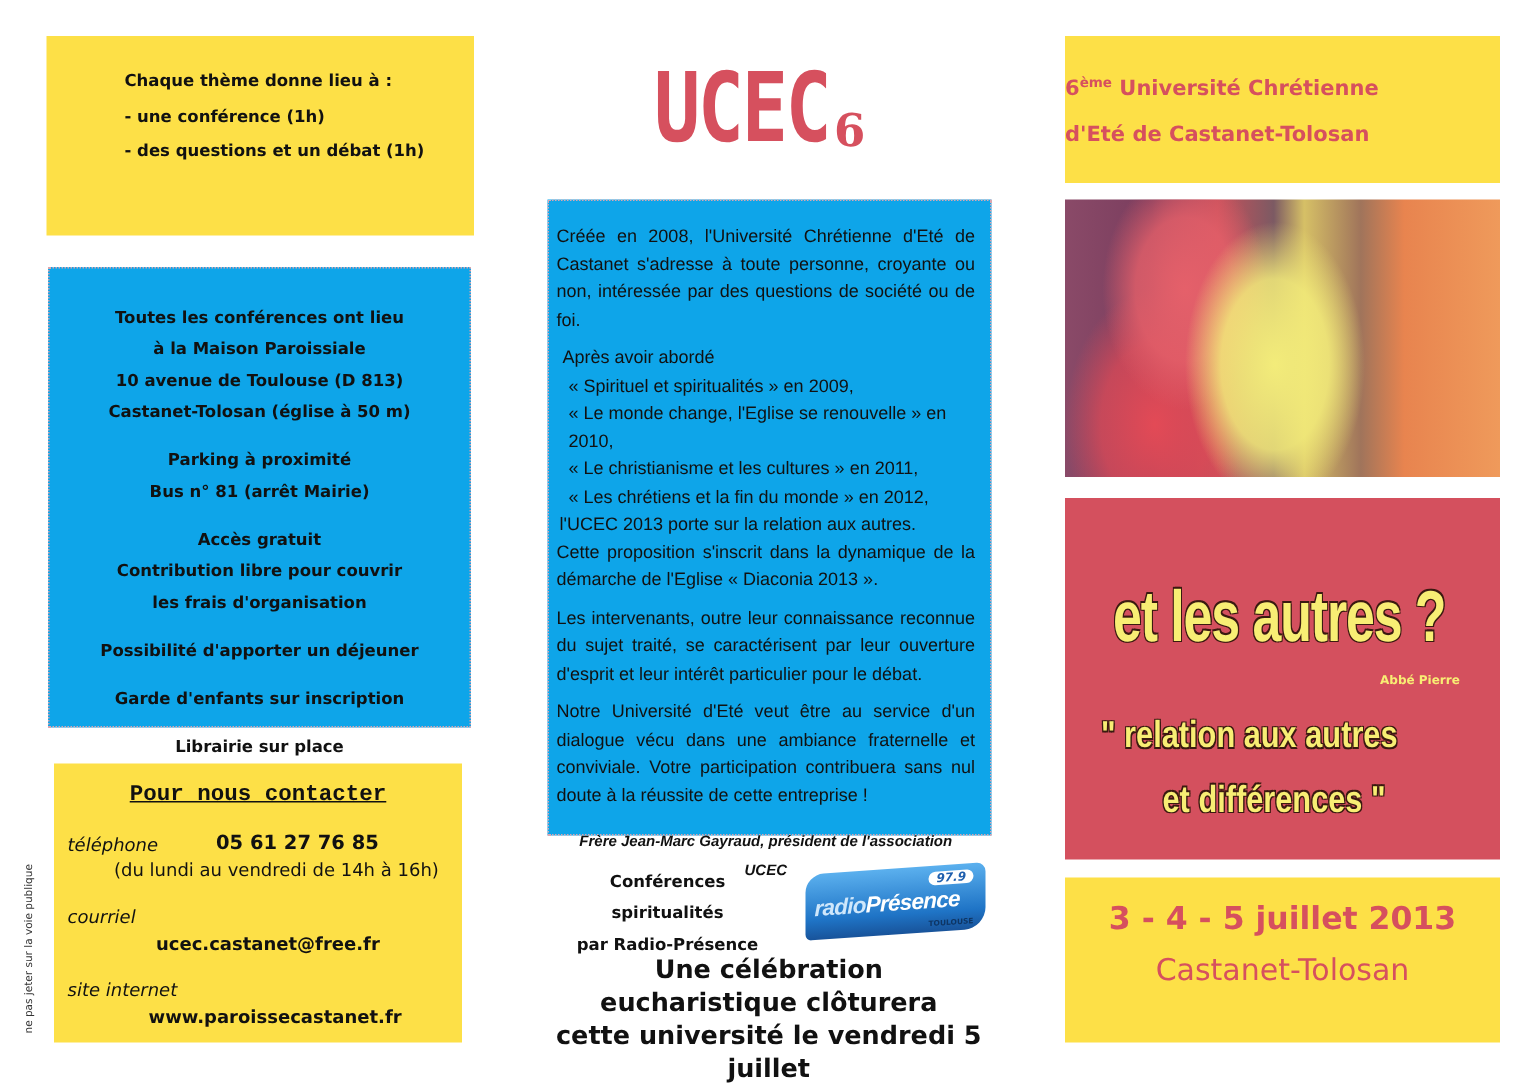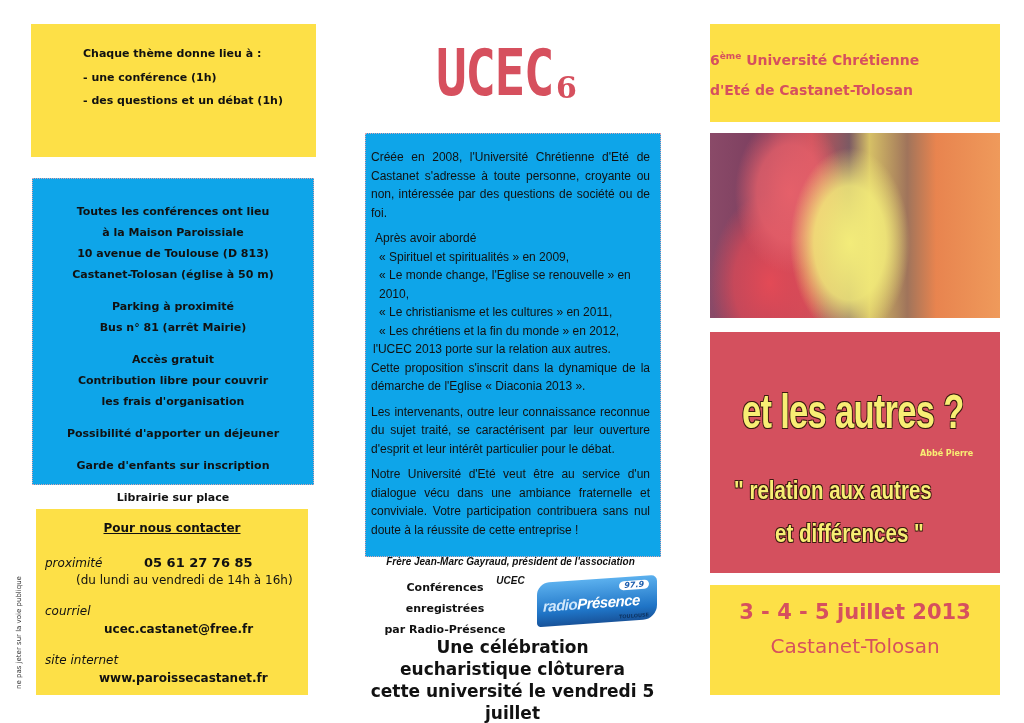--- a/index.html
+++ b/index.html
@@ -9,21 +9,21 @@
   .dotted { border:1px dotted #d9a6b0; background:#0ea5e9; }
   .comic { font-family:"DejaVu Sans", sans-serif; font-weight:bold; }
 
   
   #themes { left:31px; top:24px; width:285px; height:133px; padding:18px 0 0 52px; font-size:11px; }
   #themes div { line-height:23.5px; }
   #venue { left:32px; top:178px; width:282px; height:307px; text-align:center; font-size:11px; padding-top:22px; }
   #venue .grp { margin-bottom:11px; }
   #venue .grp div { line-height:21px; }
   #contact { left:36px; top:509px; width:272px; height:186px; font-size:12px; }
-  #contact .title { position:absolute; top:12px; left:0; width:100%; text-align:center; text-decoration:underline; font-size:12px; font-weight:bold; }
+  #contact .title { position:absolute; top:12px; left:0; width:100%; text-align:center; text-decoration:underline; font-size:15px; font-weight:bold;font-family:Liberation Mono, monospace; }
   #contact .lbl { position:absolute; left:9px; font-style:italic; font-weight:normal; }
   #contact .val { position:absolute; font-weight:bold; }
   #vertical-note { left:8px; top:580px; width:12px; height:110px; }
   #vertical-note span { position:absolute; left:-44px; top:50px; width:110px; transform:rotate(-90deg); font-size:7px; color:#333; white-space:nowrap; font-weight:normal; }
 
   
   #logo { left:436px; top:36px; font-family:"DejaVu Sans", sans-serif; font-weight:bold; color:#d6505e; letter-spacing:-2px; }
   #logo .main { font-size:64px; transform:scaleX(0.8); display:inline-block; transform-origin:left; font-family:"DejaVu Sans Mono", monospace; }
   #logo .sub { font-family:"DejaVu Serif", serif; font-size:30px; position:absolute; left:120px; top:34px; }
   #intro { left:365px; top:133px; width:296px; height:424px; padding:14px 10px 0 5px; font-family:"Liberation Sans", sans-serif; font-size:12px; line-height:18.5px; }
@@ -92,21 +92,21 @@
   <div class="grp">
     <div>Garde d'enfants sur inscription</div>
   </div>
   <div class="grp">
     <div>Librairie sur place</div>
   </div>
 </div>
 
 <div id="contact" class="abs yellow comic">
   <div class="title">Pour nous contacter</div>
-  <div class="lbl" style="top:47px;">proximité</div>
+  <div class="lbl" style="top:47px;">téléphone</div>
   <div class="val" style="top:46px; left:86px; font-size:13px;margin-left:22px;">05 61 27 76 85</div>
   <div class="val" style="top:64px; left:40px; font-weight:normal;">(du lundi au vendredi de 14h à 16h)</div>
   <div class="lbl" style="top:95px;">courriel</div>
   <div class="val" style="top:113px; left:68px;">ucec.castanet@free.fr</div>
   <div class="lbl" style="top:144px;">site internet</div>
   <div class="val" style="top:162px; left:63px;">www.paroissecastanet.fr</div>
 </div>
 
 <div id="vertical-note" class="abs">
   <span>ne pas jeter sur la voie publique</span>
@@ -127,21 +127,21 @@
     <div class="ind">« Les chrétiens et la fin du monde » en 2012,</div>
     <div>l'UCEC 2013 porte sur la relation aux autres.</div>
   </div>
   <p>Cette proposition s'inscrit dans la dynamique de la démarche de l'Eglise « Diaconia 2013 ».</p>
   <p>Les intervenants, outre leur connaissance reconnue du sujet traité, se caractérisent par leur ouverture d'esprit et leur intérêt particulier pour le débat.</p>
   <p>Notre Université d'Eté veut être au service d'un dialogue vécu dans une ambiance fraternelle et conviviale. Votre participation contribuera sans nul doute à la réussite de cette entreprise !</p>
   <div class="sign">Frère Jean-Marc Gayraud, président de l'association UCEC</div>
 </div>
 
 <div id="radio-text" class="abs comic">
-  <div>Conférences enregistrées</div>
+  <div>Conférences spiritualités</div>
   <div>par Radio-Présence</div>
 </div>
 
 <div id="radio-logo" class="abs">
   <span class="freq">97.9</span>
   <span class="name"><span class="r">radio</span><span>Présence</span></span>
   <span class="city">TOULOUSE</span>
 </div>
 
 <div id="mass" class="abs comic">

